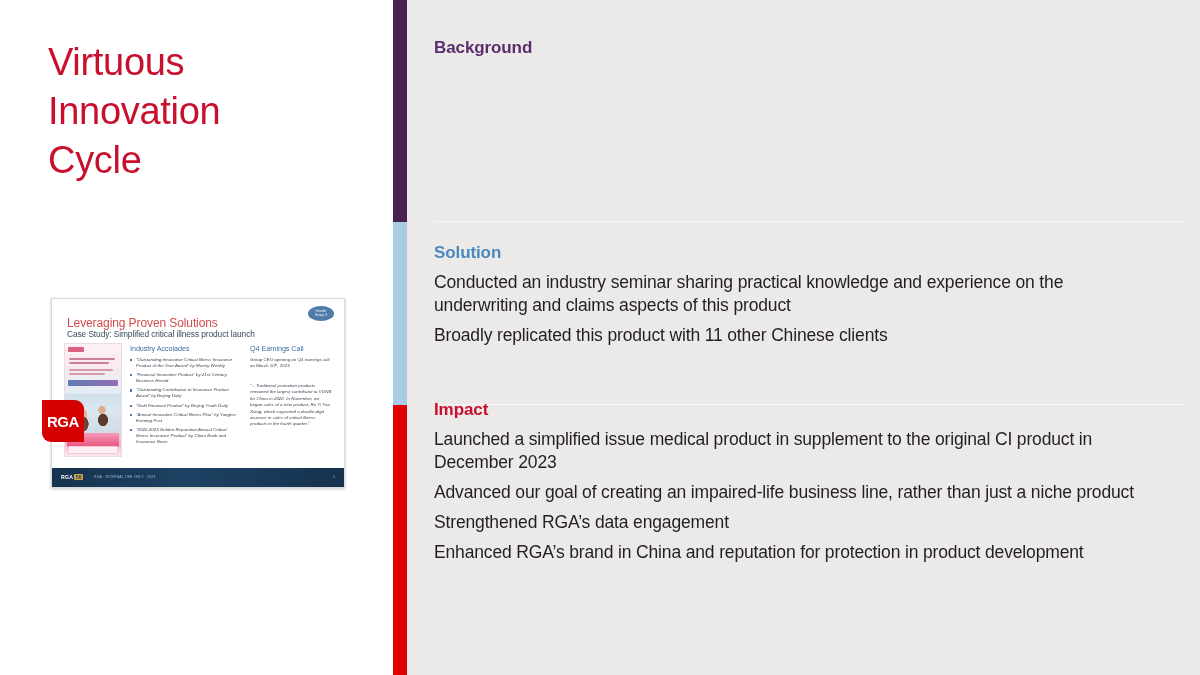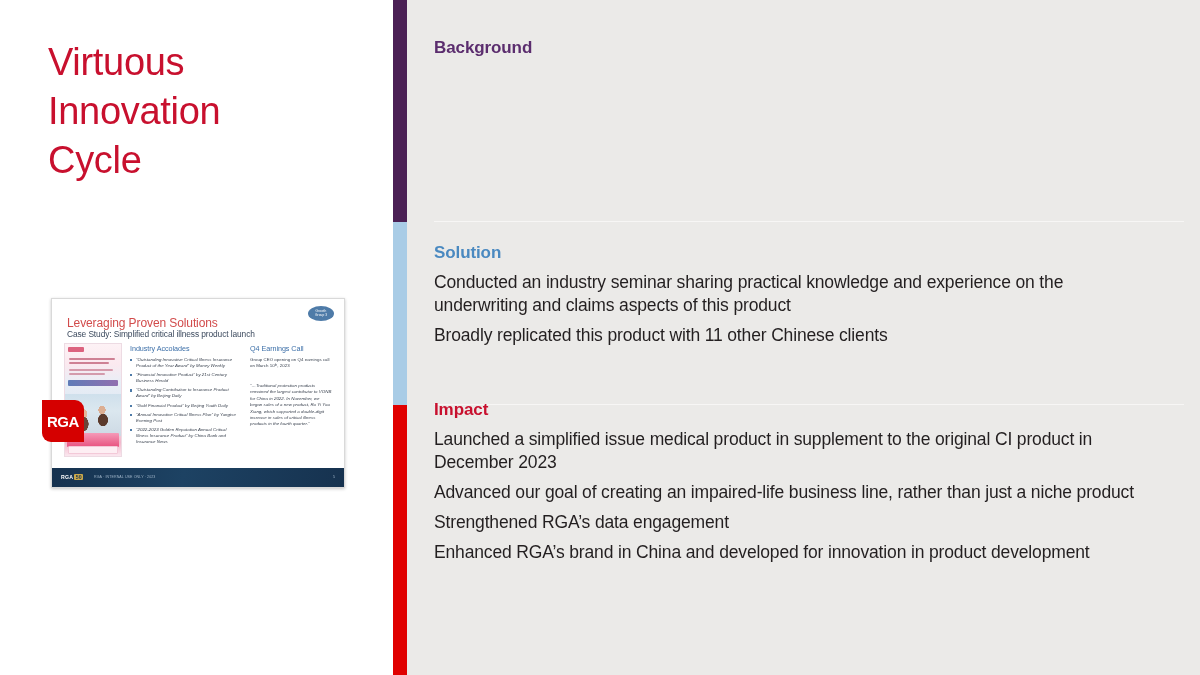--- a/index.html
+++ b/index.html
@@ -386,18 +386,18 @@
       <div class="section-heading heading-solution">Solution</div>
       <p class="bullet">Conducted an industry seminar sharing practical knowledge and experience on the underwriting and claims aspects of this product</p>
       <p class="bullet">Broadly replicated this product with 11 other Chinese clients</p>
     </div>
 
     <div class="section" style="top:400px;">
       <div class="section-heading heading-impact">Impact</div>
       <p class="bullet">Launched a simplified issue medical product in supplement to the original CI product in December 2023</p>
       <p class="bullet">Advanced our goal of creating an impaired-life business line, rather than just a niche product</p>
       <p class="bullet">Strengthened RGA’s data engagement</p>
-      <p class="bullet">Enhanced RGA’s brand in China and developed for innovation in product development</p>
+      <p class="bullet">Enhanced RGA’s brand in China and reputation for protection in product development</p>
     </div>
 
   </div>
 
 </div>
 
 </body></html>

